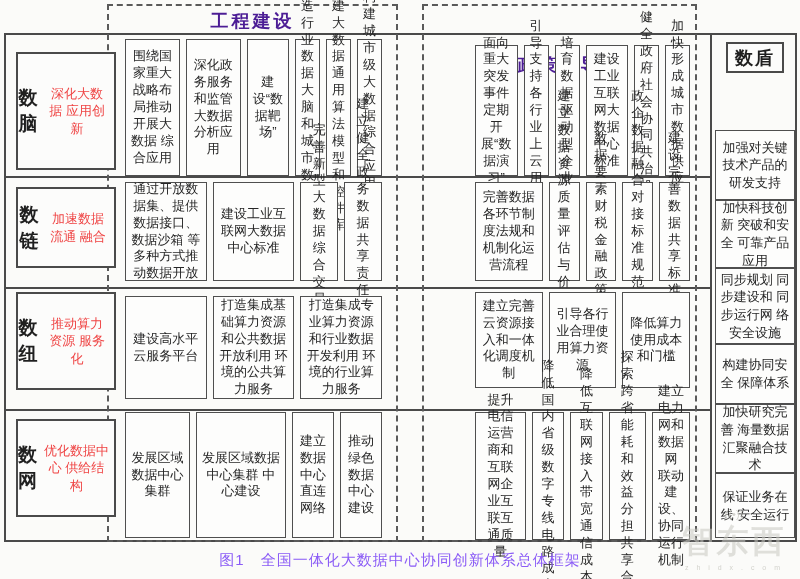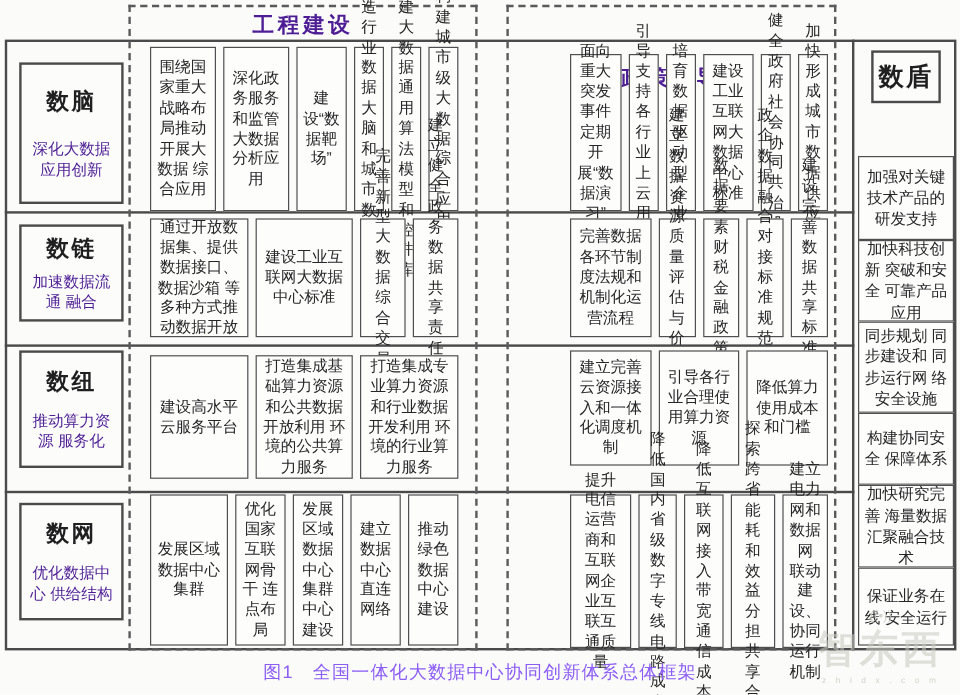--- a/index.html
+++ b/index.html
@@ -33,46 +33,46 @@
   .dashed-pol { left: 422px; width: 275px; }
   .col-header {
     position: absolute; top: 9px; text-align: center;
     font-size: 18px; font-weight: bold; letter-spacing: 3px; color: #4c1d95;
   }
   .col-header.eng { left: 107px; width: 291px; }
   .col-header.pol { left: 422px; width: 275px; margin-top: 44px; }
 
   
   .label-box {
-    position: absolute; left: 16px; width: 87px;
+    position: absolute; left: 16px; width: 100px;
     border: 2px solid #4a4a4a; background: #fcfcfb;
-    display: flex; flex-direction: column; align-items: center;
+    display: flex; flex-direction: row; align-items: center;
     justify-content: space-evenly; text-align: center;
   }
   .label-title { font-size: 19px; font-weight: bold; letter-spacing: 2px; color: #1f1f1f; }
-  .label-sub { font-size: 13px; line-height: 1.35; color: #4c1d95; padding: 0 5px; }
+  .label-sub { font-size: 13px; line-height: 1.35; color: #ef4444; padding: 0 5px; }
 
   
   .band { position: absolute; display: flex; flex-direction: row; gap: 6px; }
   .eng-band { left: 125px; width: 257px; }
   .pol-band { left: 432px; width: 258px; padding-left: 43px; }
   .row { flex: 1; display: flex; gap: 6px; }
   .box {
     flex: 1; border: 1.5px solid #4f4f4f; background: #fdfdfc;
     display: flex; align-items: center; justify-content: center;
     text-align: center; font-size: 13px; line-height: 1.3;
     padding: 1px 5px; color: #262626;
   }
 
   
   .shield-header {
-    position: absolute; left: 726px; top: 42px; width: 58px; height: 44px;
+    position: absolute; left: 726px; top: 42px; width: 58px; height: 31px;
     border: 2px solid #4a4a4a; background: #fcfcfb;
     display: flex; align-items: center; justify-content: center;
-    font-size: 21px; font-weight: bold; letter-spacing: 2px; color: #1f1f1f;
+    font-size: 18px; font-weight: bold; letter-spacing: 2px; color: #1f1f1f;
   }
   .shield-col {
     position: absolute; left: 715px; top: 92px; width: 80px; height: 446px;
     display: flex; flex-direction: column; justify-content: flex-end;
   }
   .sbox {
     border: 1.5px solid #4f4f4f; background: #fdfdfc;
     display: flex; align-items: center; justify-content: center;
     text-align: center; font-size: 13px; line-height: 1.35;
     padding: 2px 3px; color: #262626;
@@ -209,21 +209,20 @@
     <div class="row">
         <div class="box">降低算力使用成本和门槛</div>
       </div>
   </div>
 
   <div class="band eng-band" style="top:412px;height:126px">
     <div class="row" style="flex:0.72">
         <div class="box">发展区域数据中心集群</div>
       </div>
     <div class="row">
-      <div class="box">优化国家互联网骨干 连点布局</div>
       <div class="box">发展区域数据中心集群 中心建设</div>
     </div>
     <div class="row">
       <div class="box">建立数据中心 直连网络</div>
       <div class="box">推动绿色数据中心 建设</div>
     </div>
   </div>
 
   <div class="band pol-band" style="top:412px;height:128px">
     <div class="row" style="flex:0.72">

